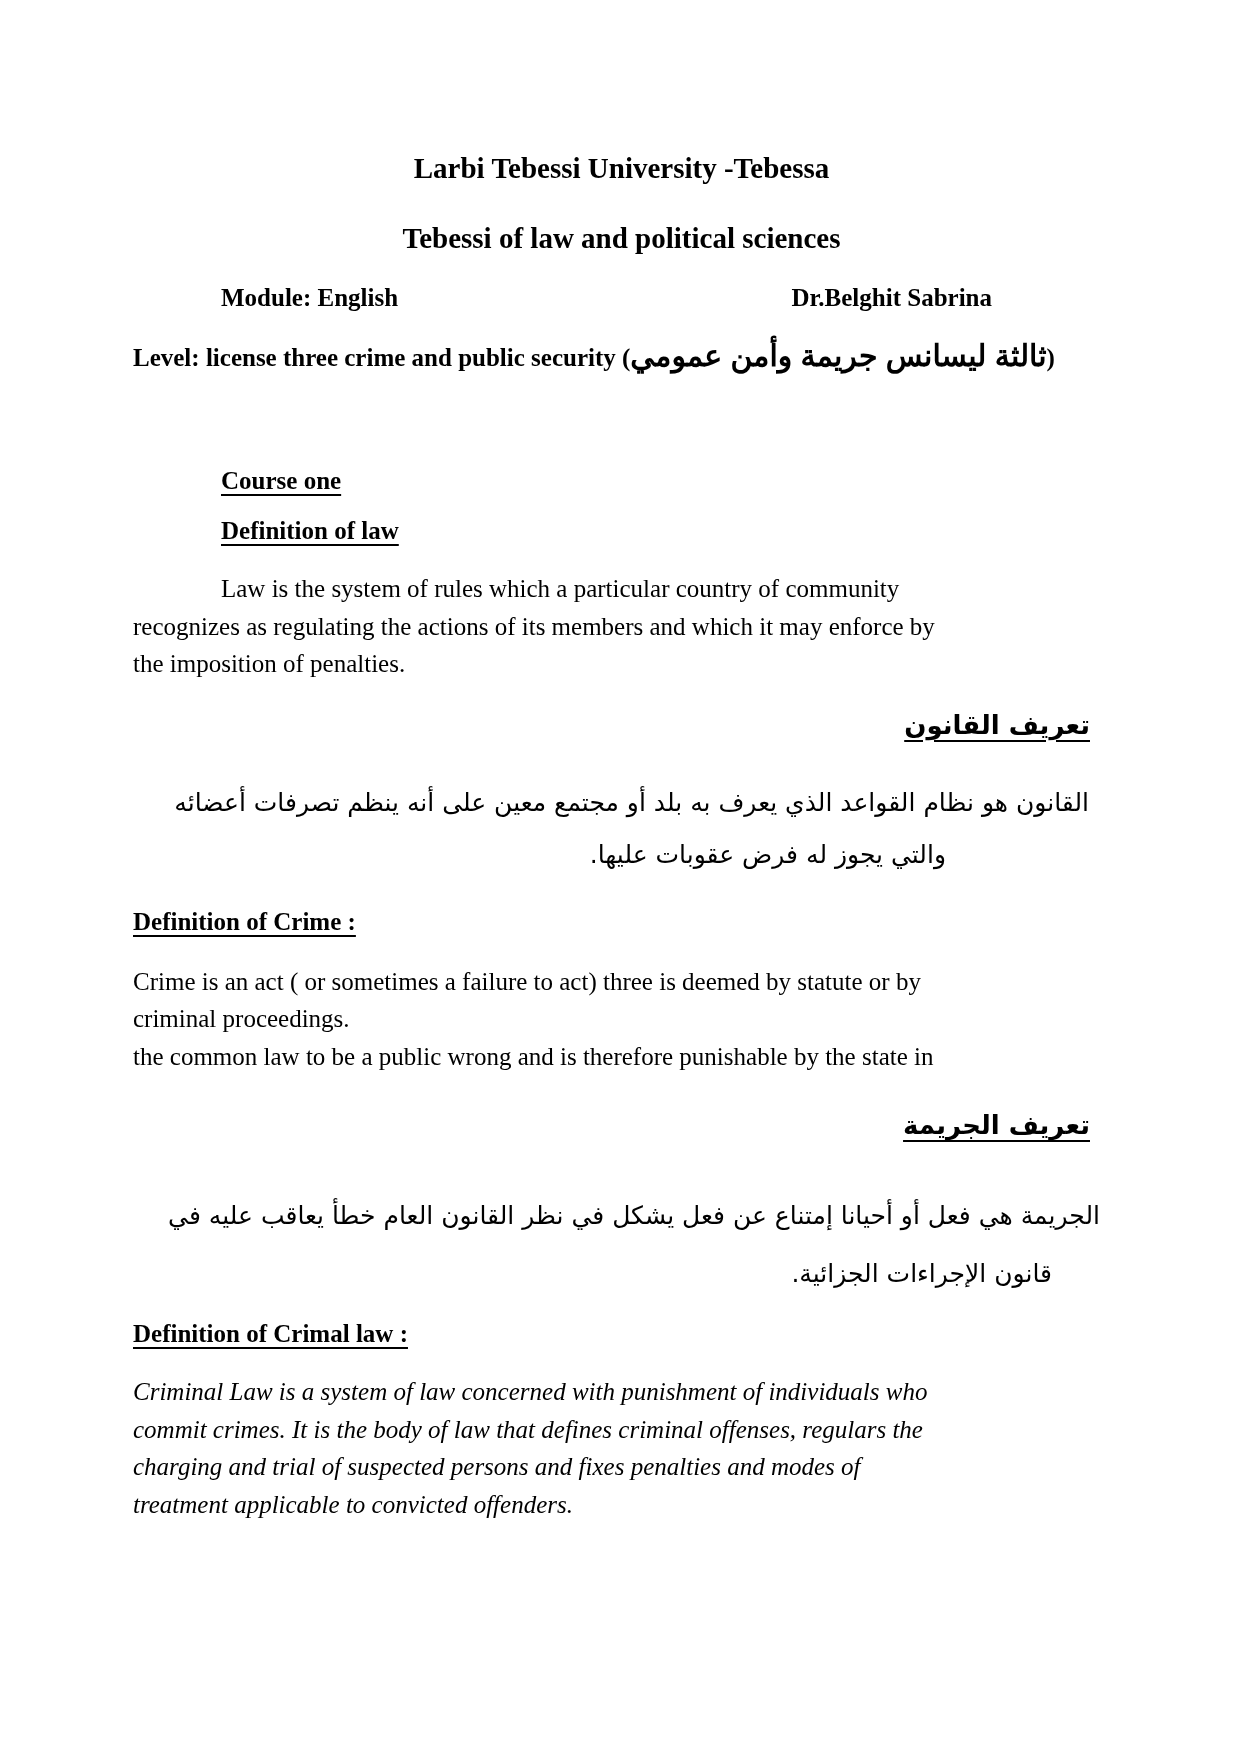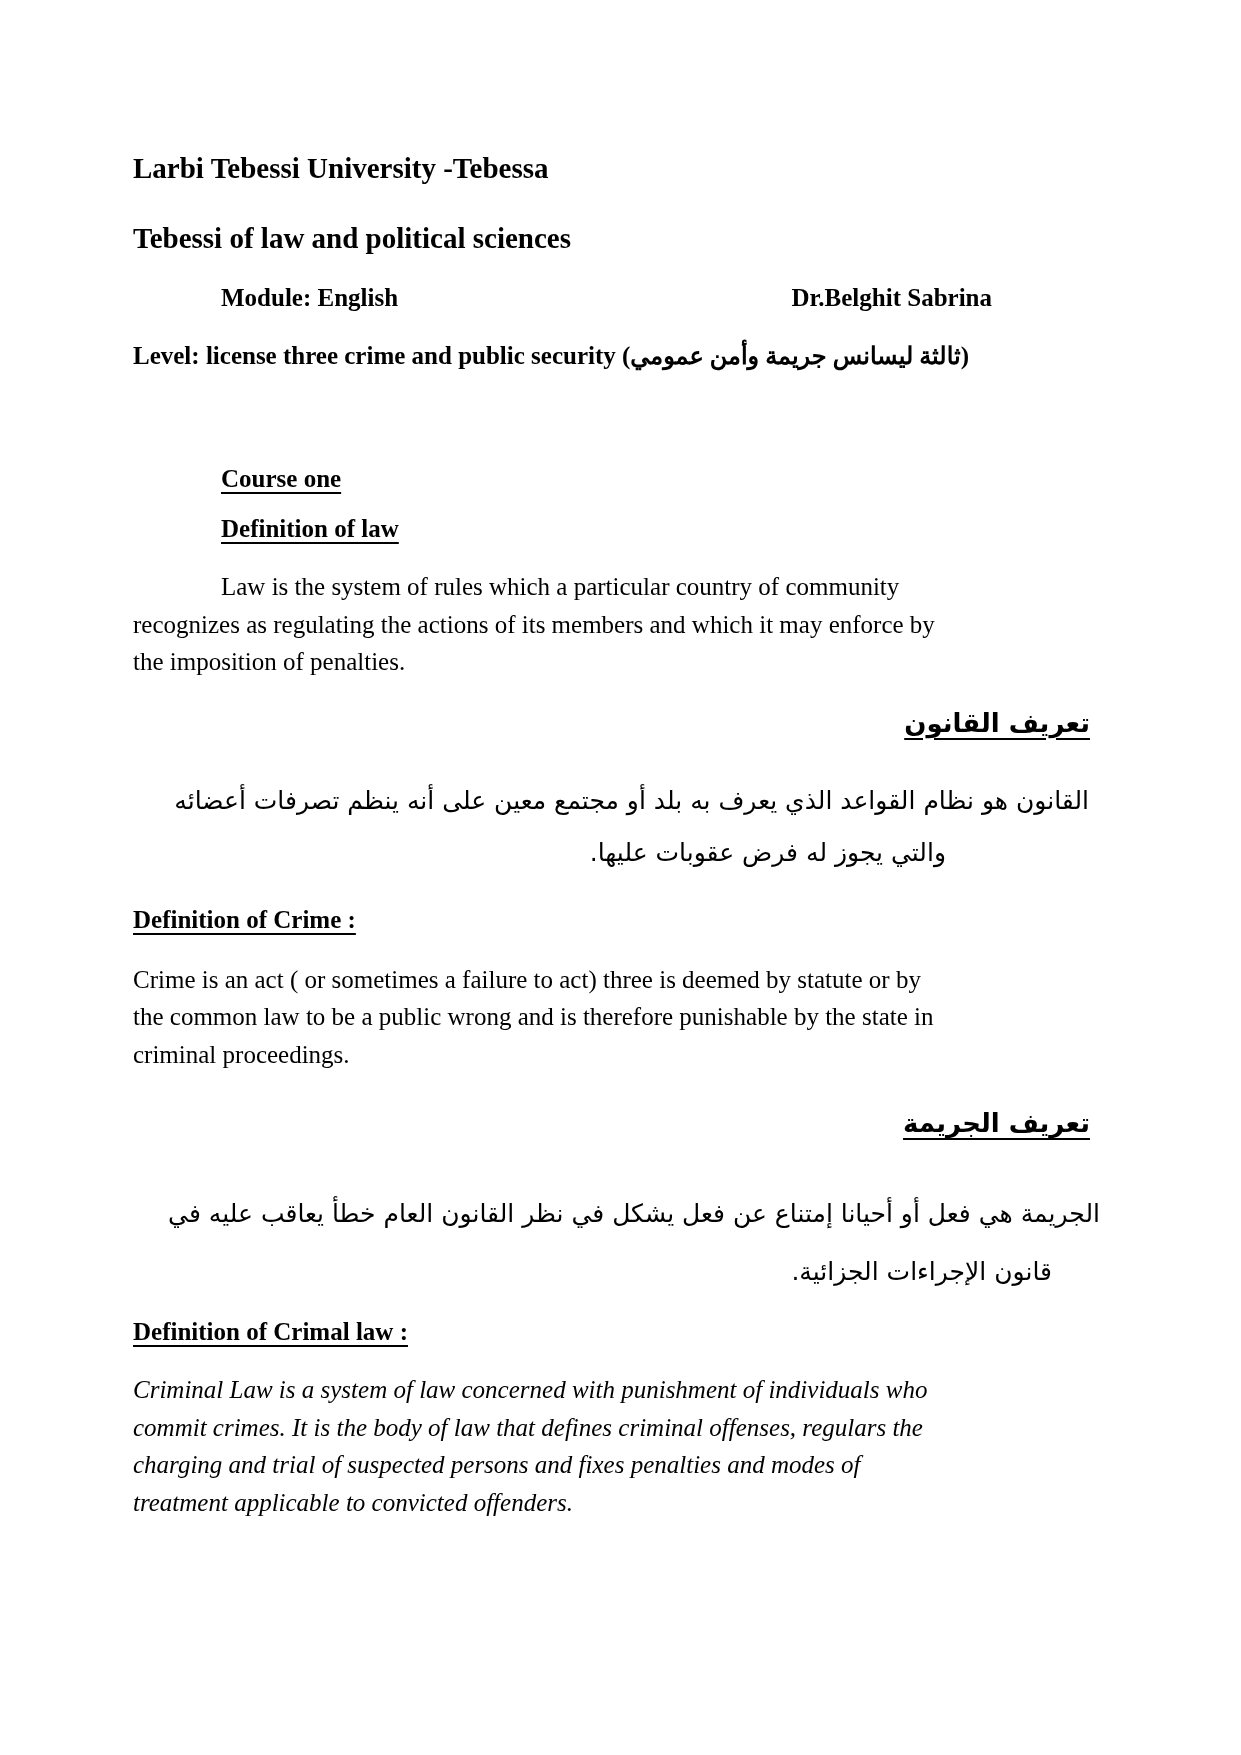--- a/index.html
+++ b/index.html
@@ -4,34 +4,34 @@
 <style>
   html,body{margin:0;padding:0;background:#888;}
   .page{
     width:1241px;height:1755px;background:#ffffff;margin:0 auto;
     overflow:hidden;position:relative;
     font-family:"Liberation Serif",serif;color:#000;
   }
   .content{padding:150px 131px 0 133px;}
 
   .doc-title{
-    font-size:29px;font-weight:bold;line-height:36px;
+    font-size:29px;font-weight:bold;text-align:center;line-height:36px;
   }
   .doc-title.faculty{margin-top:34px;}
 
   .module-row{
     display:flex;margin-top:24px;line-height:36px;
     font-size:25px;font-weight:bold;padding-left:88px;
   }
   .instructor{margin-left:auto;margin-right:118px;}
 
   .level-line{
     margin-top:18px;line-height:44px;font-size:25px;font-weight:bold;
   }
-  .level-ar{font-family:Liberation Serif, serif;font-size:24px;}
+  .level-ar{font-family:Liberation Sans, sans-serif;font-size:30px;}
 
   .heading-underlined{
     font-size:25px;font-weight:bold;line-height:34px;
     text-decoration:underline;text-decoration-thickness:2px;text-underline-offset:5px;
   }
   .indent88{margin-left:88px;}
   .course-heading{margin-top:84px;}
   .law-heading{margin-top:16px;}
   .crime-heading{margin-top:24px;}
   .crimal-heading{margin-top:14px;}
@@ -89,22 +89,22 @@
 
     <div class="ar-heading">تعريف القانون</div>
     <div class="ar-para p1">
       <div class="line mr21">القانون هو نظام القواعد الذي يعرف به بلد أو مجتمع معين على أنه ينظم تصرفات أعضائه</div>
       <div class="line mr164">والتي يجوز له فرض عقوبات عليها.</div>
     </div>
 
     <div class="heading-underlined crime-heading">Definition of Crime :</div>
     <div class="en-para crime-para">
       <div class="line">Crime is an act ( or sometimes a failure to act) three is deemed by statute or by</div>
+      <div class="line">criminal proceedings.</div>
       <div class="line">the common law to be a public wrong and is therefore punishable by the state in</div>
-      <div class="line">criminal proceedings.</div>
     </div>
 
     <div class="ar-heading crime">تعريف الجريمة</div>
     <div class="ar-para p2">
       <div class="line mr10">الجريمة هي فعل أو أحيانا إمتناع عن فعل يشكل في نظر القانون العام خطأ يعاقب عليه في</div>
       <div class="line mr58">قانون الإجراءات الجزائية.</div>
     </div>
 
     <div class="heading-underlined crimal-heading">Definition of Crimal law :</div>
     <div class="en-para final-para">

